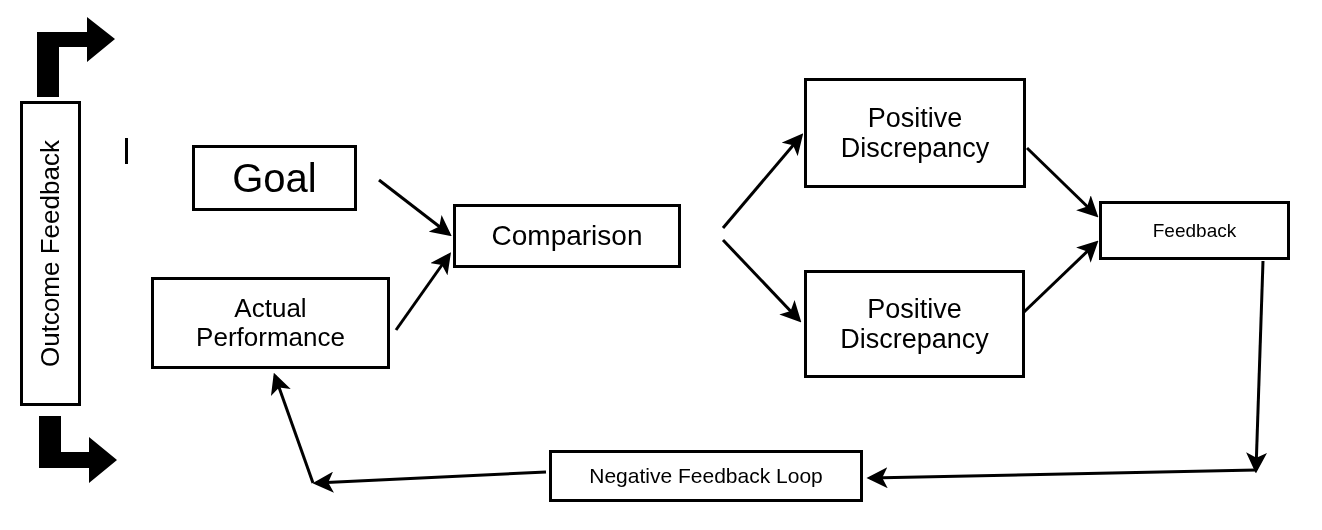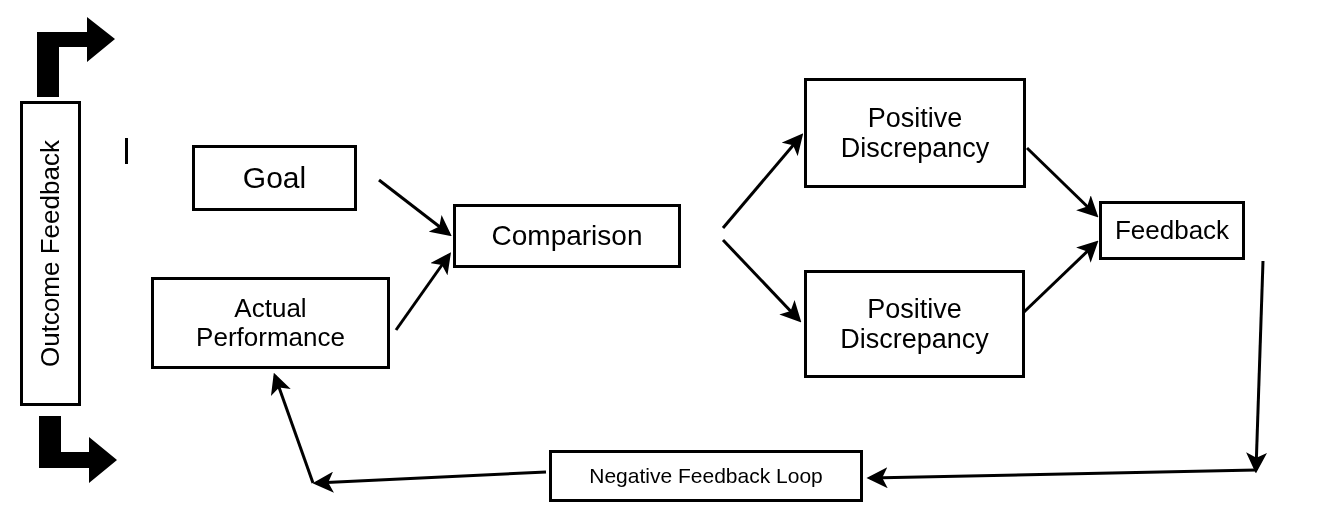--- a/index.html
+++ b/index.html
@@ -43,26 +43,26 @@
   
   #node-outcome-feedback {
     left: 20px; top: 101px; width: 61px; height: 305px;
     border-width: 3px;
   }
   #node-outcome-feedback .vlabel {
     transform: rotate(-90deg);
     white-space: nowrap;
     font-size: 26px;
   }
-  #node-goal   { left: 192px; top: 145px; width: 165px; height: 66px; font-size: 30px; }
+  #node-goal   { left: 192px; top: 145px; width: 165px; height: 66px; font-size: 40px; }
   #node-actual { left: 151px; top: 277px; width: 239px; height: 92px; font-size: 26px; }
   #node-comparison { left: 453px; top: 204px; width: 228px; height: 64px; font-size: 28px; }
   #node-positive { left: 804px; top: 78px;  width: 222px; height: 110px; font-size: 27px; }
   #node-negative { left: 804px; top: 270px; width: 221px; height: 108px; font-size: 27px; }
-  #node-feedback { left: 1099px; top: 201px; width: 146px; height: 59px; font-size: 26px; }
+  #node-feedback { left: 1099px; top: 201px; width: 191px; height: 59px; font-size: 19px; }
   #node-nfl      { left: 549px; top: 450px; width: 314px; height: 52px; font-size: 21px; }
 
   .tick-mark {
     position: absolute;
     left: 125px; top: 138px;
     width: 3px; height: 26px;
     background: #000000;
     z-index: 2;
   }
 </style>

